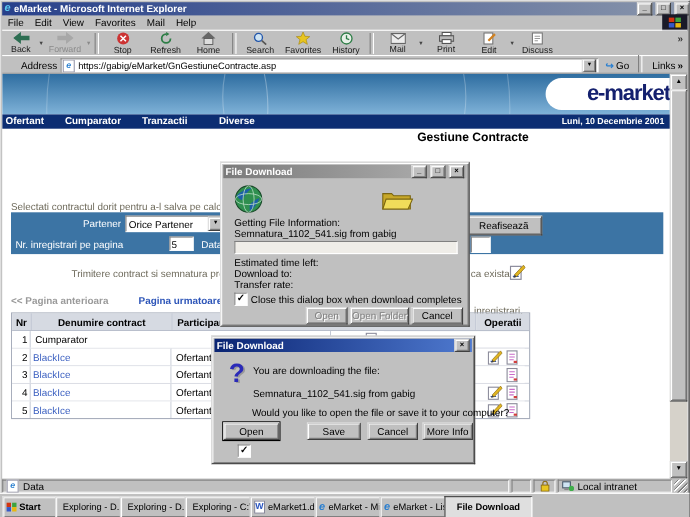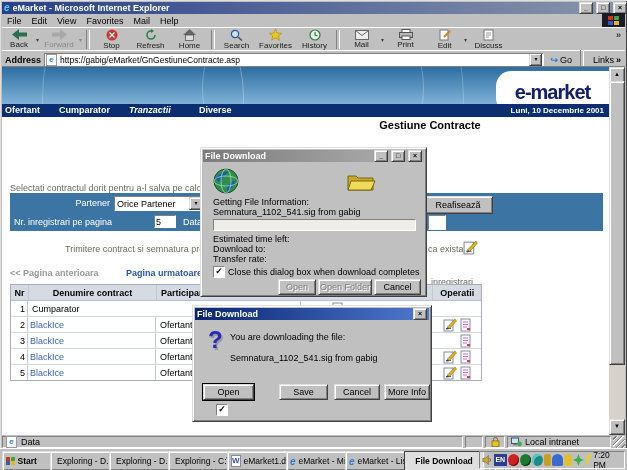--- a/index.html
+++ b/index.html
@@ -186,21 +186,21 @@
           <line x1="3" y1="4" x2="8" y2="4" stroke="#999"></line>
           <line x1="3" y1="6" x2="8" y2="6" stroke="#999"></line>
           <line x1="3" y1="8" x2="6" y2="8" stroke="#999"></line>
         </svg>
       <span>Discuss</span>
     </span>
   </div>
   <span class="abs" style="left:616px;top:30px;font-weight:bold;color:#333;">»</span>
 
   <div class="abs" style="left:2px;top:50px;width:623px;height:15px;display:flex;align-items:center;gap:3px;border-top:1px solid #fff;padding-top:1px;">
-    <span style="padding-left:3px;font-weight:bold;">Address</span>
+    <span style="padding-left:17px;">Address</span>
     <span class="sunken" style="flex:1;height:12px;display:flex;align-items:center;gap:3px;padding:0 1px;overflow:hidden;">
       <span style="width:9px;height:10px;background:#fff;border:1px solid #99a;color:#2a7fd0;font-weight:bold;font-style:italic;font-size:8px;line-height:9px;text-align:center;">e</span>
       <span style="font-size:8.5px;white-space:nowrap;overflow:hidden;flex:1;">https://gabig/eMarket/GnGestiuneContracte.asp</span>
       <span class="out" style="width:11px;height:11px;font-size:6px;text-align:center;line-height:10px;">▾</span>
     </span>
     <span style="display:flex;align-items:center;gap:2px;padding:0 3px;">
       <span style="color:#2a7fd0;font-weight:bold;">↪</span>
       <span>Go</span>
     </span>
     <span class="tbsep"></span>
@@ -209,29 +209,29 @@
       <span style="font-weight:bold;">»</span>
     </span>
   </div>
 
   <div class="abs" style="left:2px;top:66px;width:623px;height:368px;background:#fff;overflow:hidden;border-top:1px solid #808080;">
 
     <div class="abs" style="left:0;top:0;right:16px;height:37px;background:linear-gradient(180deg,#24官5a8a 0%,#2e6da0 0%,#6fa7cf 100%);overflow:hidden;background:linear-gradient(180deg,#2e6da0,#7fb2d8);">
       <div class="abs" style="left:-60px;top:-120px;width:300px;height:300px;border-radius:50%;border:1px solid rgba(255,255,255,0.3);"></div>
       <div class="abs" style="left:40px;top:-180px;width:420px;height:420px;border-radius:50%;border:1px solid rgba(255,255,255,0.22);"></div>
       <div class="abs" style="left:200px;top:-90px;width:220px;height:220px;border-radius:50%;border:1px solid rgba(255,255,255,0.25);"></div>
-      <div class="abs" style="right:0;top:4px;width:113px;height:42px;background:#fff;border-radius:15px 0 0 15px;display:flex;align-items:center;justify-content:center;">
+      <div class="abs" style="right:0;top:4px;width:113px;height:29px;background:#fff;border-radius:15px 0 0 15px;display:flex;align-items:center;justify-content:flex-end;">
         <span style="font-size:20px;font-weight:bold;letter-spacing:-1px;color:#14206e;">e-market</span>
       </div>
     </div>
 
     <div class="abs" style="left:0;top:37px;right:16px;height:13px;background:#0c2d72;">
       <span class="abs navlink" style="left:3px;top:1px;">Ofertant</span>
       <span class="abs navlink" style="left:57px;top:1px;">Cumparator</span>
-      <span class="abs navlink" style="left:127px;top:1px;font-style:italic;">Tranzactii</span>
+      <span class="abs navlink" style="left:127px;top:1px;">Tranzactii</span>
       <span class="abs navlink" style="left:197px;top:1px;">Diverse</span>
       <span class="abs" style="right:5px;top:2px;color:#fff;font-size:8px;font-weight:bold;">Luni, 10 Decembrie 2001</span>
     </div>
 
     <div class="abs" style="left:353px;top:52px;width:150px;text-align:center;font-size:11px;font-weight:bold;">Gestiune Contracte</div>
 
     <div class="abs grayfrag" style="left:8px;top:116px;">Selectati contractul dorit pentru a-l salva pe calculatorul p</div>
 
     <div class="abs" style="left:8px;top:126px;width:593px;height:38px;background:#3c74a4;">
       <span class="abs" style="left:30px;top:5px;width:70px;text-align:right;color:#fff;">Partener</span>
@@ -363,20 +363,21 @@
   </div>
 
   <div class="abs out" style="left:192px;top:305px;width:238px;height:115px;z-index:6;">
     <div class="titlebar tb-active" style="height:12px;margin:2px;">
       <span style="flex:1;">File Download</span>
       <span class="wbtn out">×</span>
     </div>
     <span class="abs" style="left:15px;top:20px;font-size:24px;font-weight:bold;color:#2a2ab8;text-shadow:1.5px 1.5px 0 #9a9a9a;">?</span>
     <span class="dlg-label" style="left:37px;top:26px;">You are downloading the file:</span>
     <span class="dlg-label" style="left:37px;top:47px;">Semnatura_1102_541.sig from gabig</span>
+    <span class="dlg-label" style="left:36px;top:64px;">Would you like to open the file or save it to your computer?</span>
     <span class="abs" style="left:9px;top:77px;width:51px;height:16px;border:1px solid #000;">
       <span class="out btn" style="width:49px;height:14px;">Open</span>
     </span>
     <span class="abs out btn" style="left:86px;top:78px;width:47px;height:14px;">Save</span>
     <span class="abs out btn" style="left:141px;top:78px;width:44px;height:14px;">Cancel</span>
     <span class="abs out btn" style="left:191px;top:78px;width:44px;height:14px;">More Info</span>
     <span class="abs chk" style="left:23px;top:98px;">✓</span>
   </div>
 
   <div class="abs" style="left:2px;top:434px;width:623px;height:14px;display:flex;align-items:stretch;gap:2px;padding-top:2px;box-sizing:border-box;">
@@ -436,31 +437,15 @@
     </span>
     <span class="abs out task" style="left:286px;top:2px;width:57px;">
       <span style="color:#2a7fd0;font-weight:bold;font-style:italic;font-size:10px;">e</span>
       <span>eMarket - Mic...</span>
     </span>
     <span class="abs out task" style="left:345px;top:2px;width:57px;">
       <span style="color:#2a7fd0;font-weight:bold;font-style:italic;font-size:10px;">e</span>
       <span>eMarket - List...</span>
     </span>
     <span class="abs task" style="left:404px;top:2px;width:72px;font-weight:bold;border:1px solid;border-color:#404040 #fff #fff #404040;background:#dfdfdf;justify-content:center;">File Download</span>
-    <span class="abs" style="right:2px;top:2px;width:146px;height:18px;border:1px solid;border-color:#808080 #fff #fff #808080;display:flex;align-items:center;gap:1px;padding:0 2px;box-sizing:border-box;">
-      <svg class="tray-ic" viewBox="0 0 12 12">
-          <polygon points="1,4 4,4 7,1 7,11 4,8 1,8" fill="#caa83a" stroke="#6a5a10" stroke-width="0.6"></polygon>
-          <path d="M8.5 4 A3 3 0 0 1 8.5 8" fill="none" stroke="#6a5a10"></path>
-        </svg>
-      <span class="tray-ic" style="background:#2a3f8f;color:#fff;font-size:7px;font-weight:bold;text-align:center;line-height:12px;width:14px;">EN</span>
-      <span class="tray-ic" style="background:#cc2222;border-radius:50%;box-shadow:inset -1px -1px 0 #7a0a0a;"></span>
-      <span class="tray-ic" style="background:#1d7a33;border-radius:50%;box-shadow:inset -1px -1px 0 #0a3a14;"></span>
-      <span class="tray-ic" style="background:#1d8a8a;border-radius:50%;box-shadow:inset 2px 2px 0 #5ac8c8;"></span>
-      <span class="tray-ic" style="width:8px;background:#c8a020;border-radius:2px;"></span>
-      <span class="tray-ic" style="background:#3a6ad0;border-radius:6px 6px 2px 2px;"></span>
-      <span class="tray-ic" style="width:9px;background:#e0c030;border-radius:6px 6px 2px 2px;"></span>
-      <span class="tray-ic" style="background:#3fae4a;clip-path:polygon(50% 0,65% 35%,100% 50%,65% 65%,50% 100%,35% 65%,0 50%,35% 35%);"></span>
-      <span class="tray-ic" style="width:8px;background:#e8d020;clip-path:polygon(60% 0,100% 0,45% 55%,70% 55%,0 100%,30% 45%,10% 45%);"></span>
-      <span style="margin-left:auto;font-size:8.5px;">7:20 PM</span>
-    </span>
   </div>
 
 </div>
 
 </body></html>

